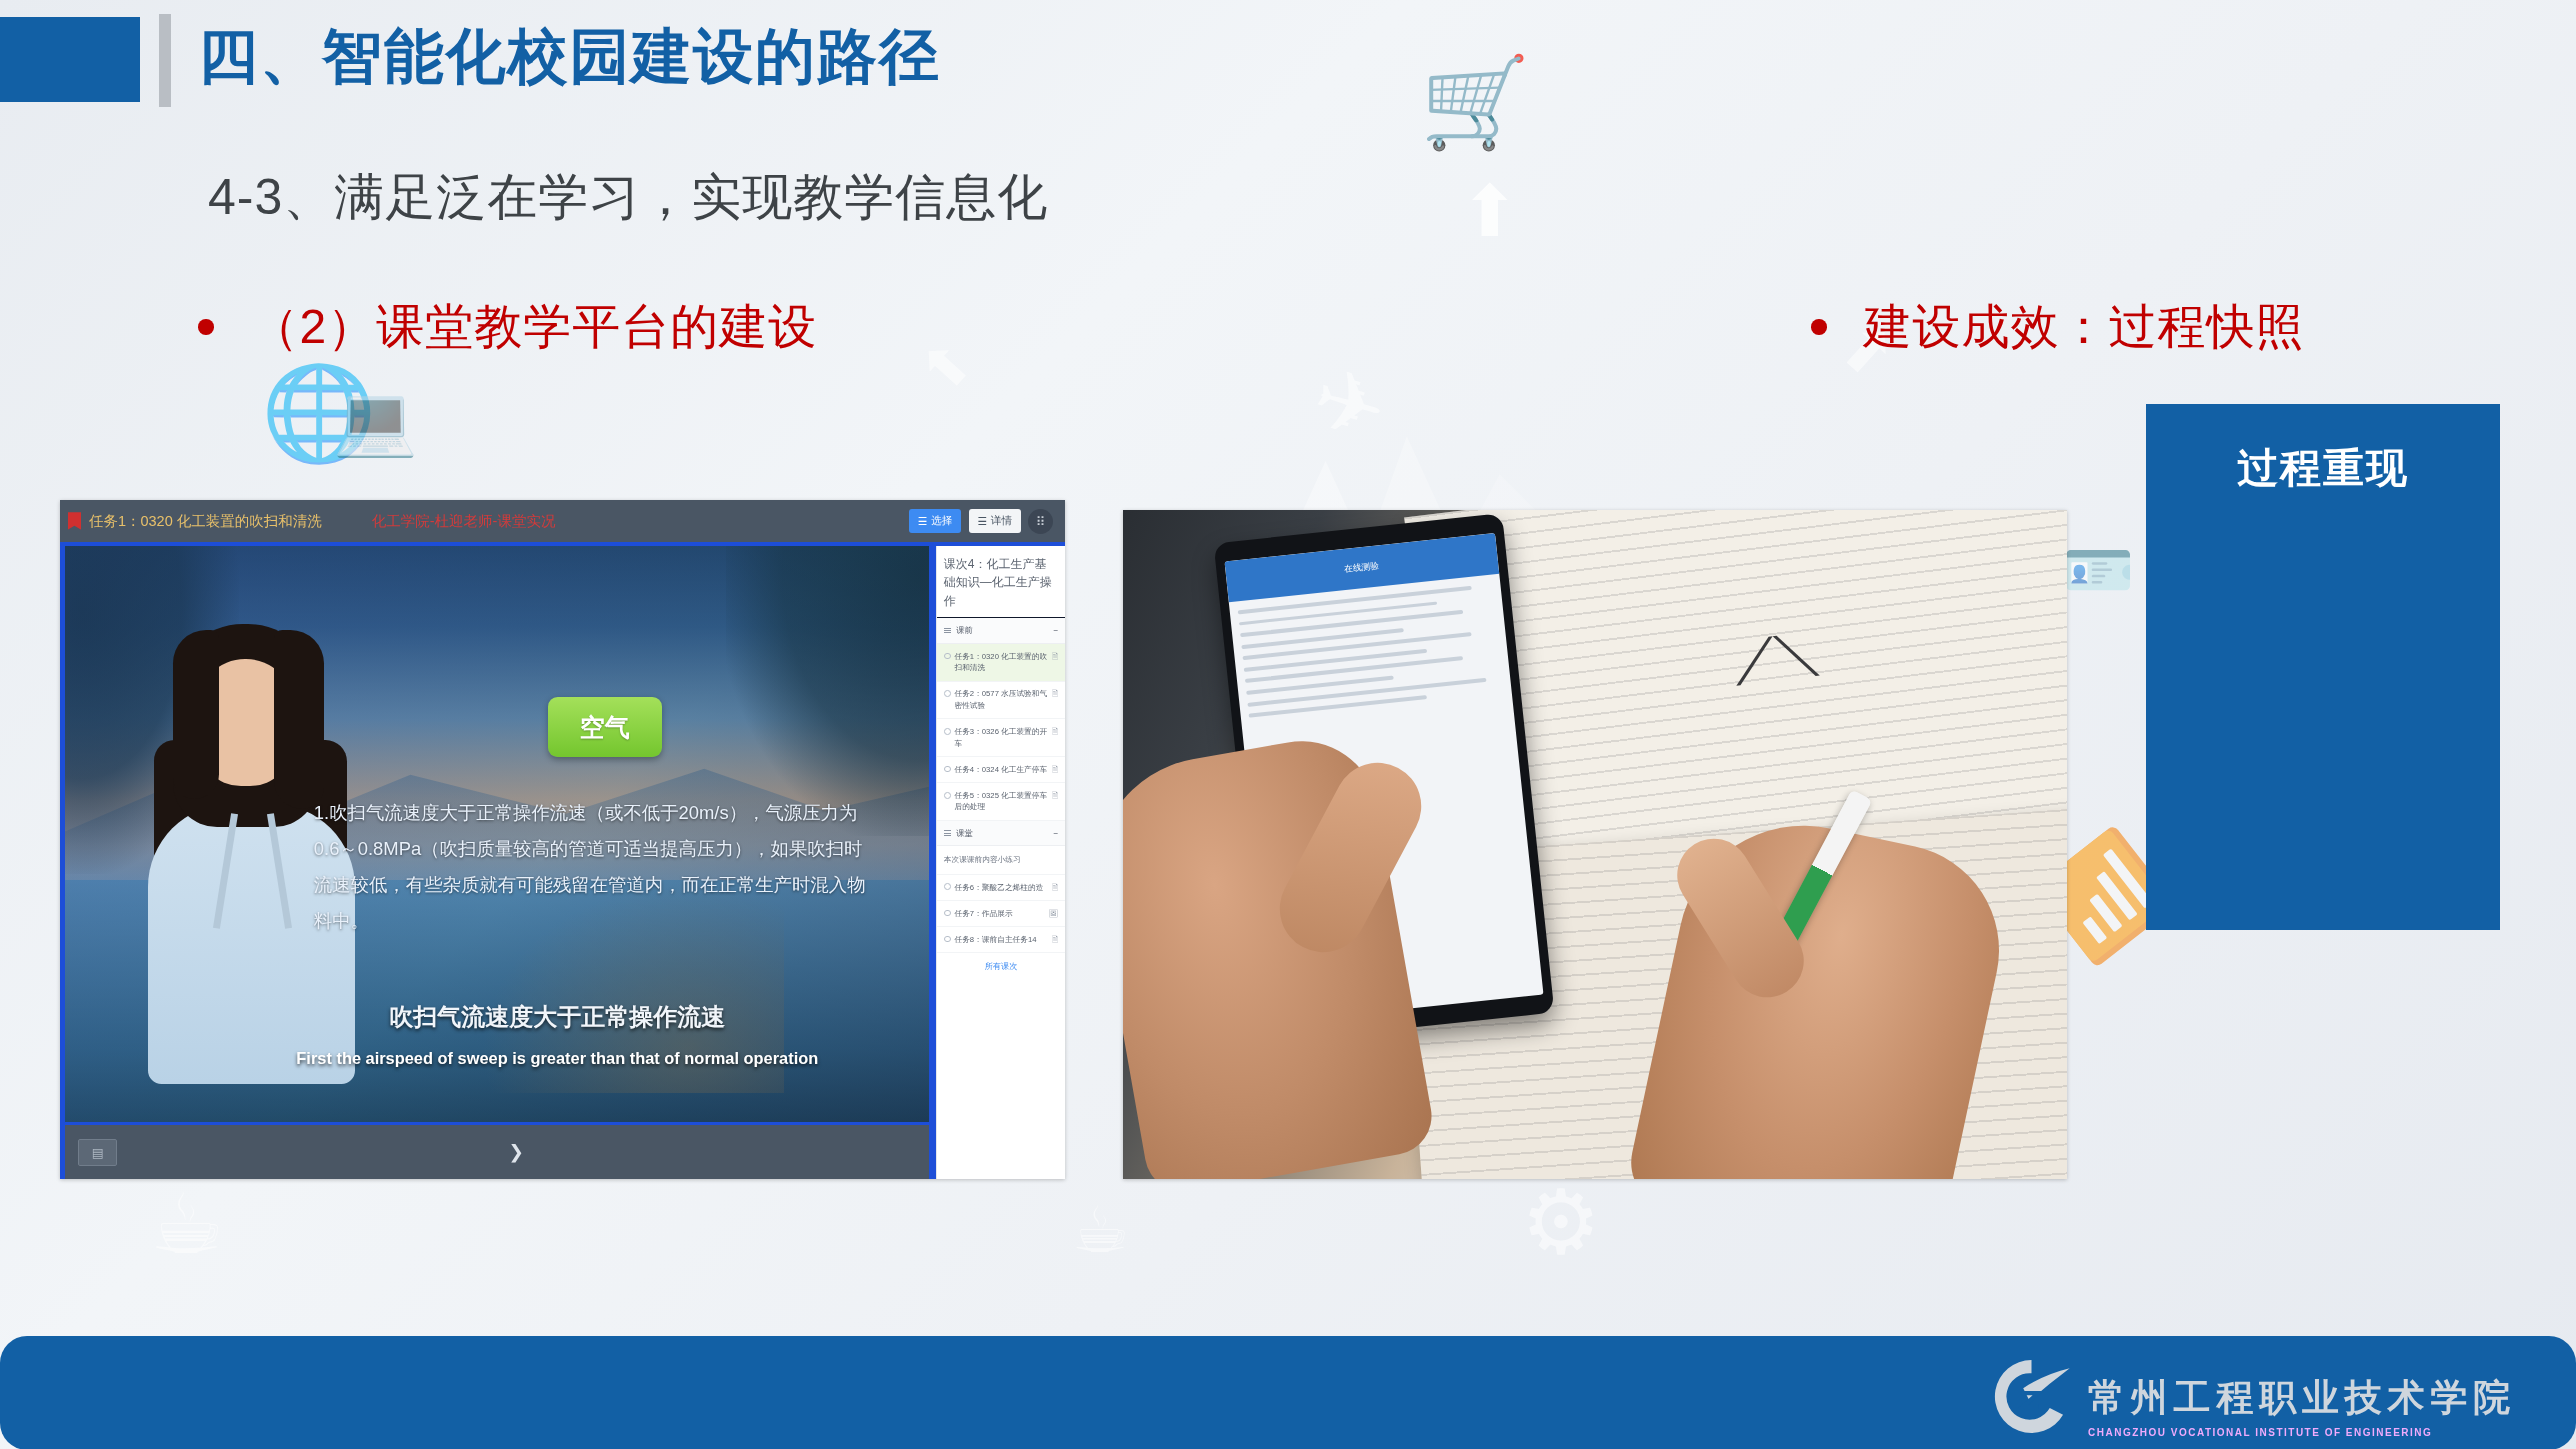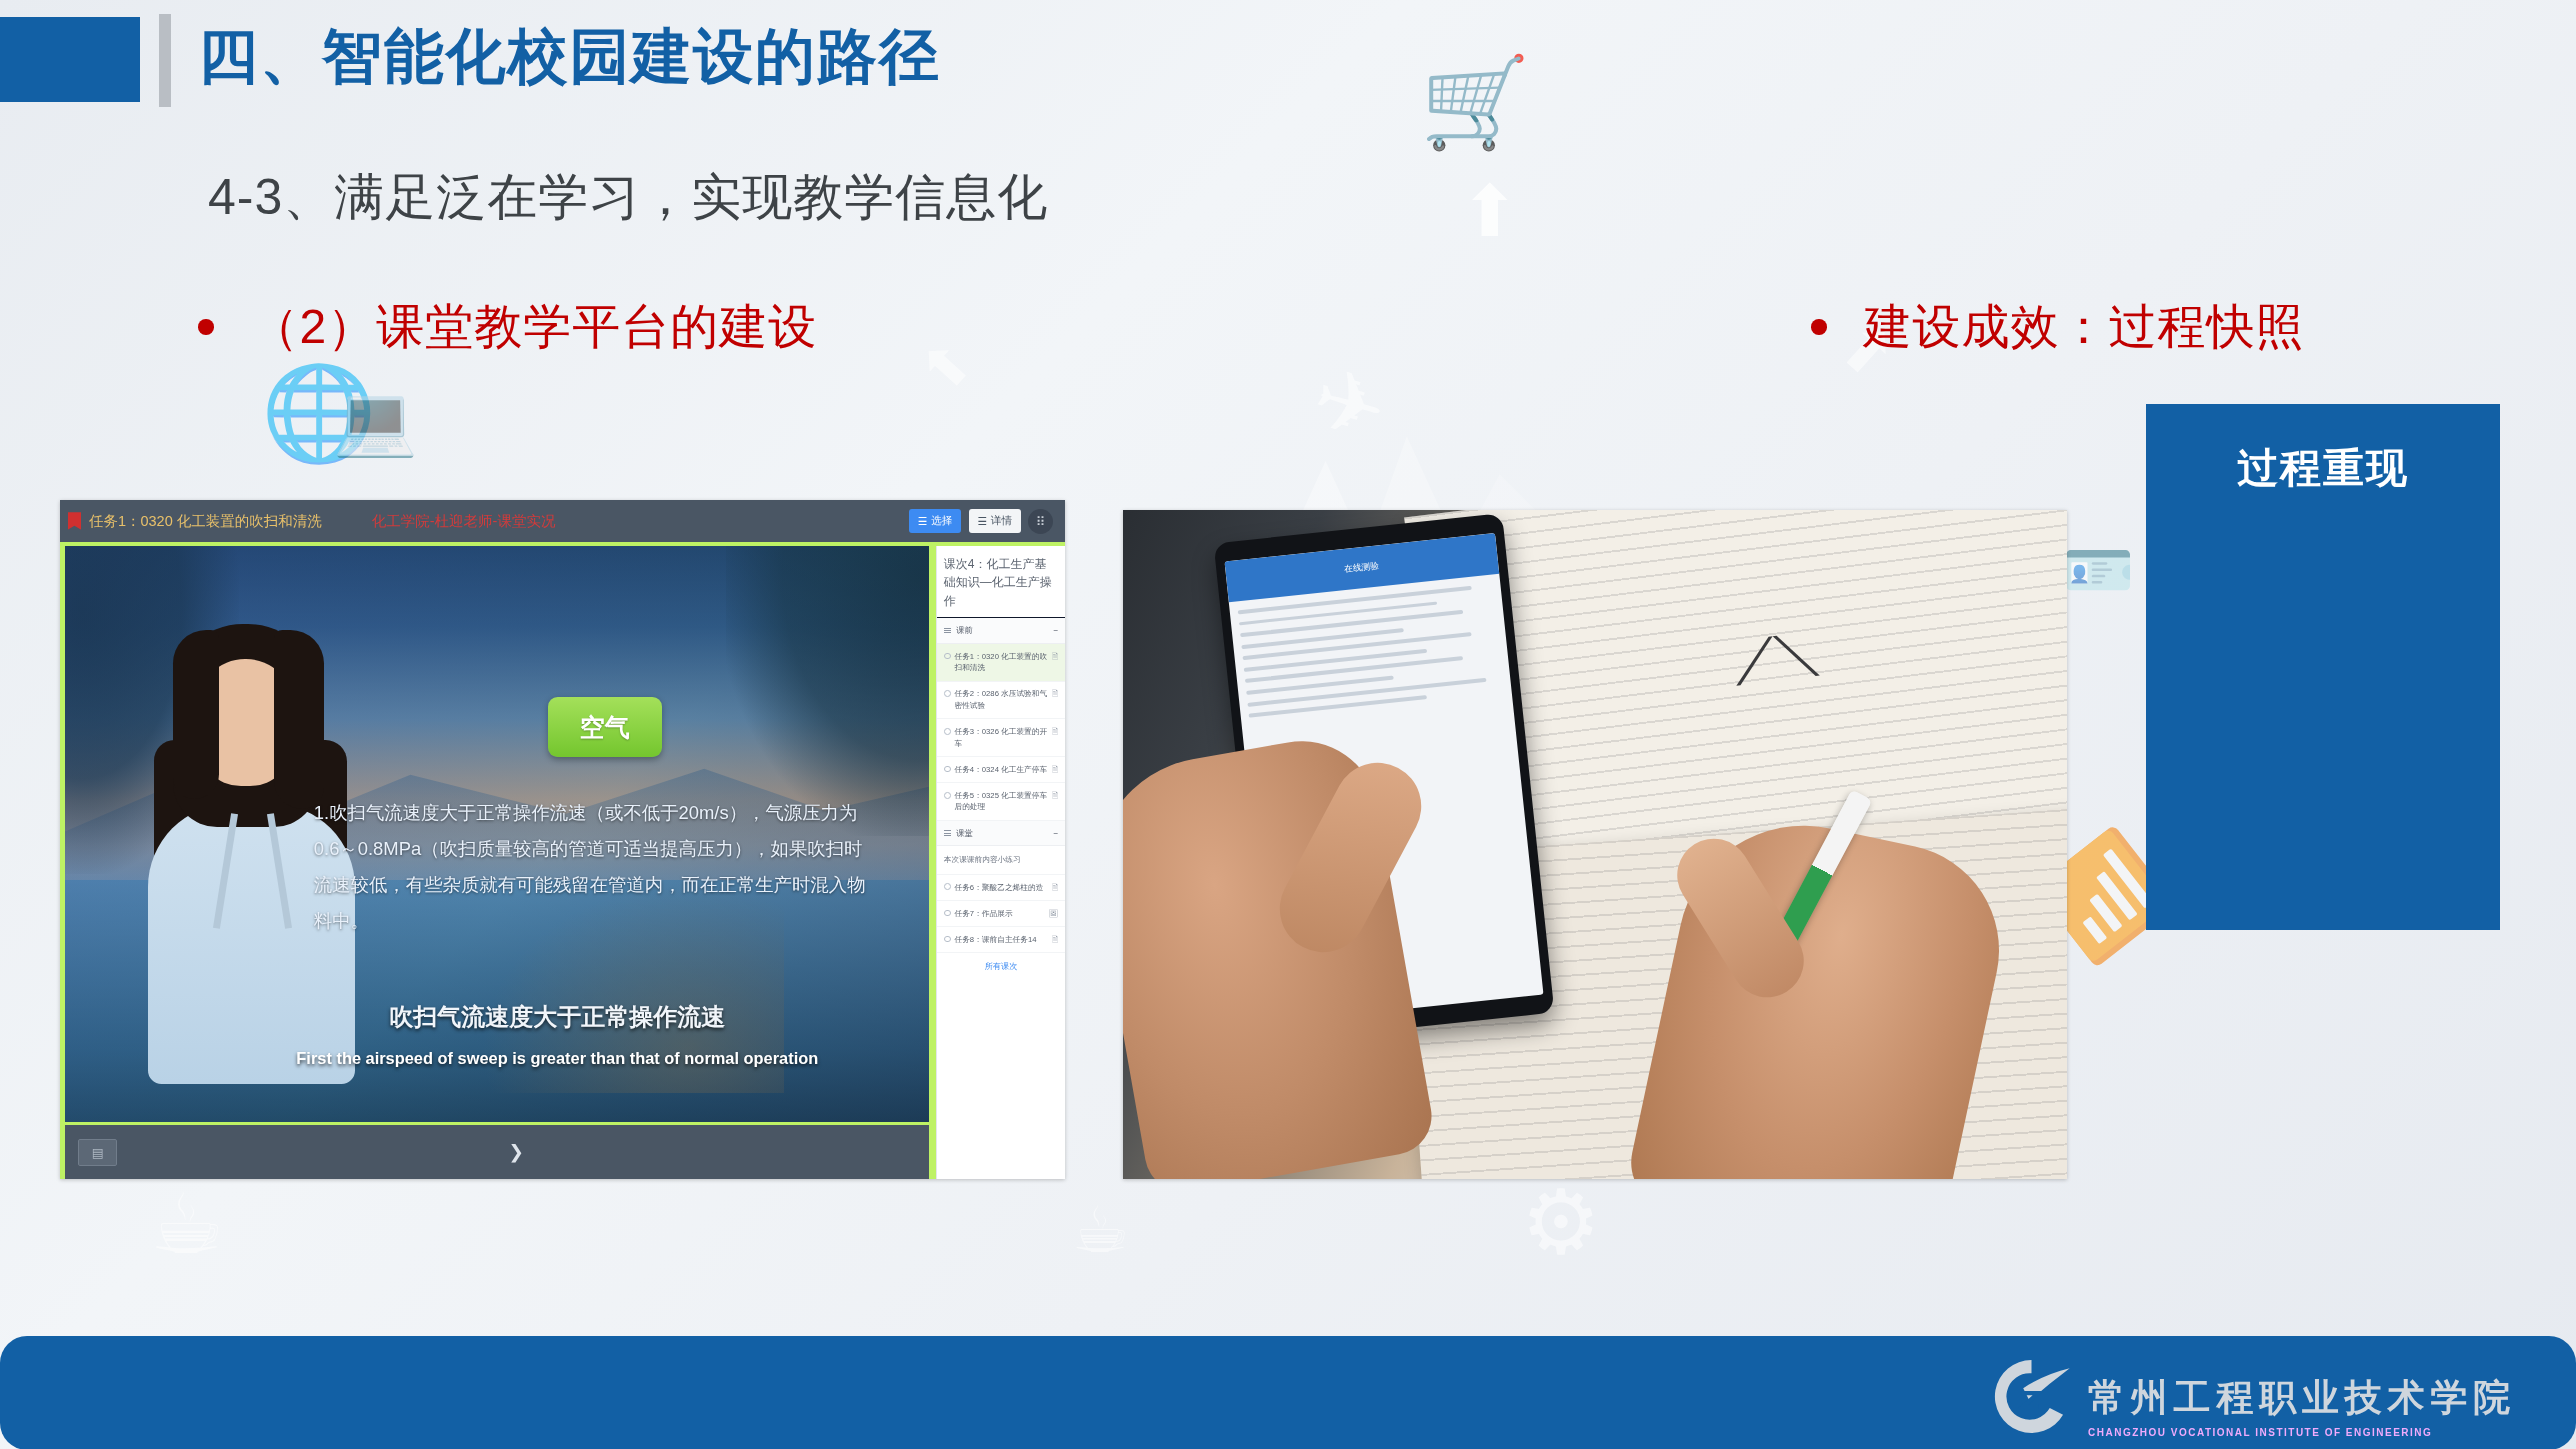--- a/index.html
+++ b/index.html
@@ -45,21 +45,21 @@
     background: #c00000; margin-right: 37px; flex: none;
   }
   .bullet-text { font-size: 48px; color: #c00000; letter-spacing: 1px; }
   #bullet-left  { left: 198px; top: 295px; }
   #bullet-right { left: 1811px; top: 295px; }
 
   
   #platform-shot {
     position: absolute; left: 60px; top: 500px;
     width: 1005px; height: 679px;
-    background: #bef264;
+    background: #1d4ed8;
     box-shadow: 0 1px 3.9px rgba(0,0,0,.22);
     overflow: hidden;
   }
   #platform-topbar {
     position: absolute; left: 0; top: 0; width: 100%; height: 42px;
     background: #4a5664; display: flex; align-items: center; padding: 0 7.7px;
   }
   .tb-flag {
     width: 13.5px; height: 17.4px; background: #d03030; margin-right: 7.7px;
     clip-path: polygon(0 0,100% 0,100% 100%,50% 78%,0 100%);
@@ -447,21 +447,21 @@
       <span>−</span>
     </div>
 
     <div class="cp-item active">
       <span class="cp-radio"></span>
       <span class="lbl">任务1：0320 化工装置的吹扫和清洗</span>
       <span class="cp-doc">🗎</span>
     </div>
     <div class="cp-item">
       <span class="cp-radio"></span>
-      <span class="lbl">任务2：0286 水压试验和气密性试验</span>
+      <span class="lbl">任务2：0577 水压试验和气密性试验</span>
       <span class="cp-doc">🗎</span>
     </div>
     <div class="cp-item">
       <span class="cp-radio"></span>
       <span class="lbl">任务3：0326 化工装置的开车</span>
       <span class="cp-doc">🗎</span>
     </div>
     <div class="cp-item">
       <span class="cp-radio"></span>
       <span class="lbl">任务4：0324 化工生产停车</span>

